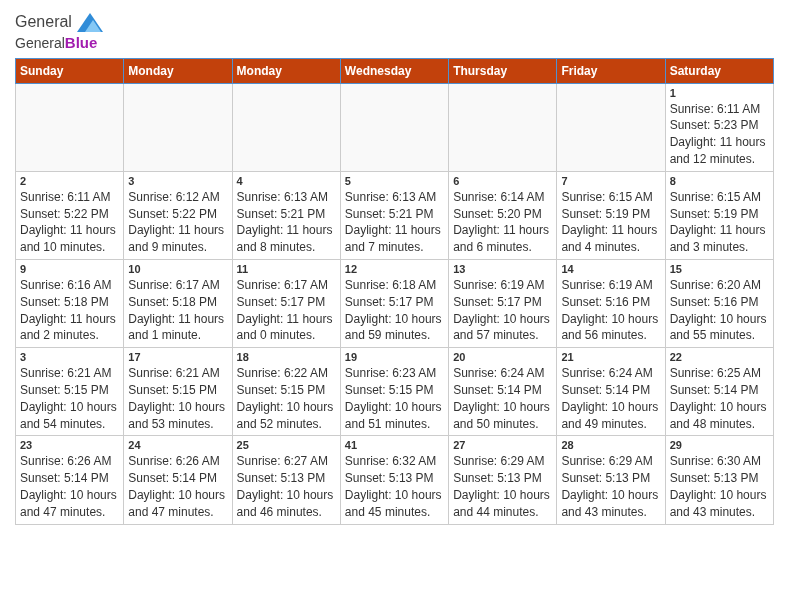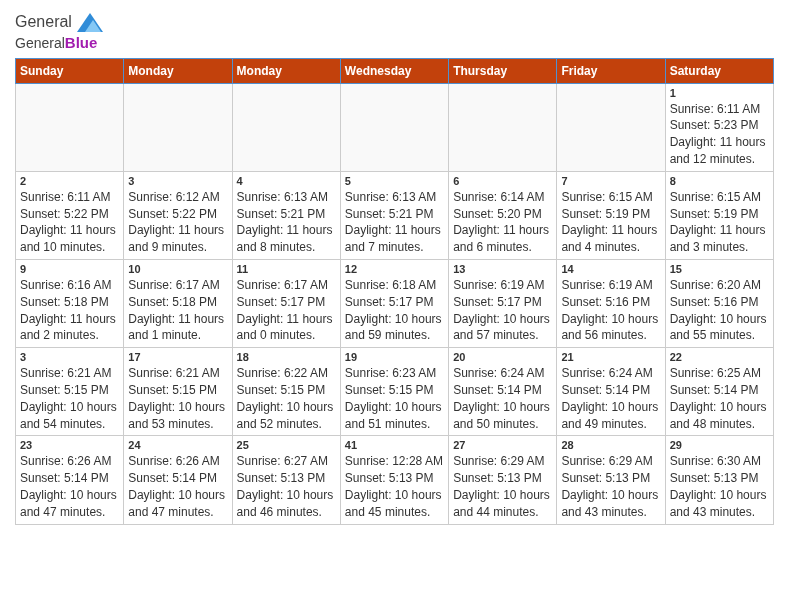--- a/index.html
+++ b/index.html
@@ -302,21 +302,21 @@
           </td>
           <td>
             <span class="day-number">25</span>
             <div class="day-info">Sunrise: 6:27 AM
 Sunset: 5:13 PM
 Daylight: 10 hours
 and 46 minutes.</div>
           </td>
           <td>
             <span class="day-number">41</span>
-            <div class="day-info">Sunrise: 12:28 AM
+            <div class="day-info">Sunrise: 6:32 AM
 Sunset: 5:13 PM
 Daylight: 10 hours
 and 45 minutes.</div>
           </td>
           <td>
             <span class="day-number">27</span>
             <div class="day-info">Sunrise: 6:29 AM
 Sunset: 5:13 PM
 Daylight: 10 hours
 and 44 minutes.</div>

